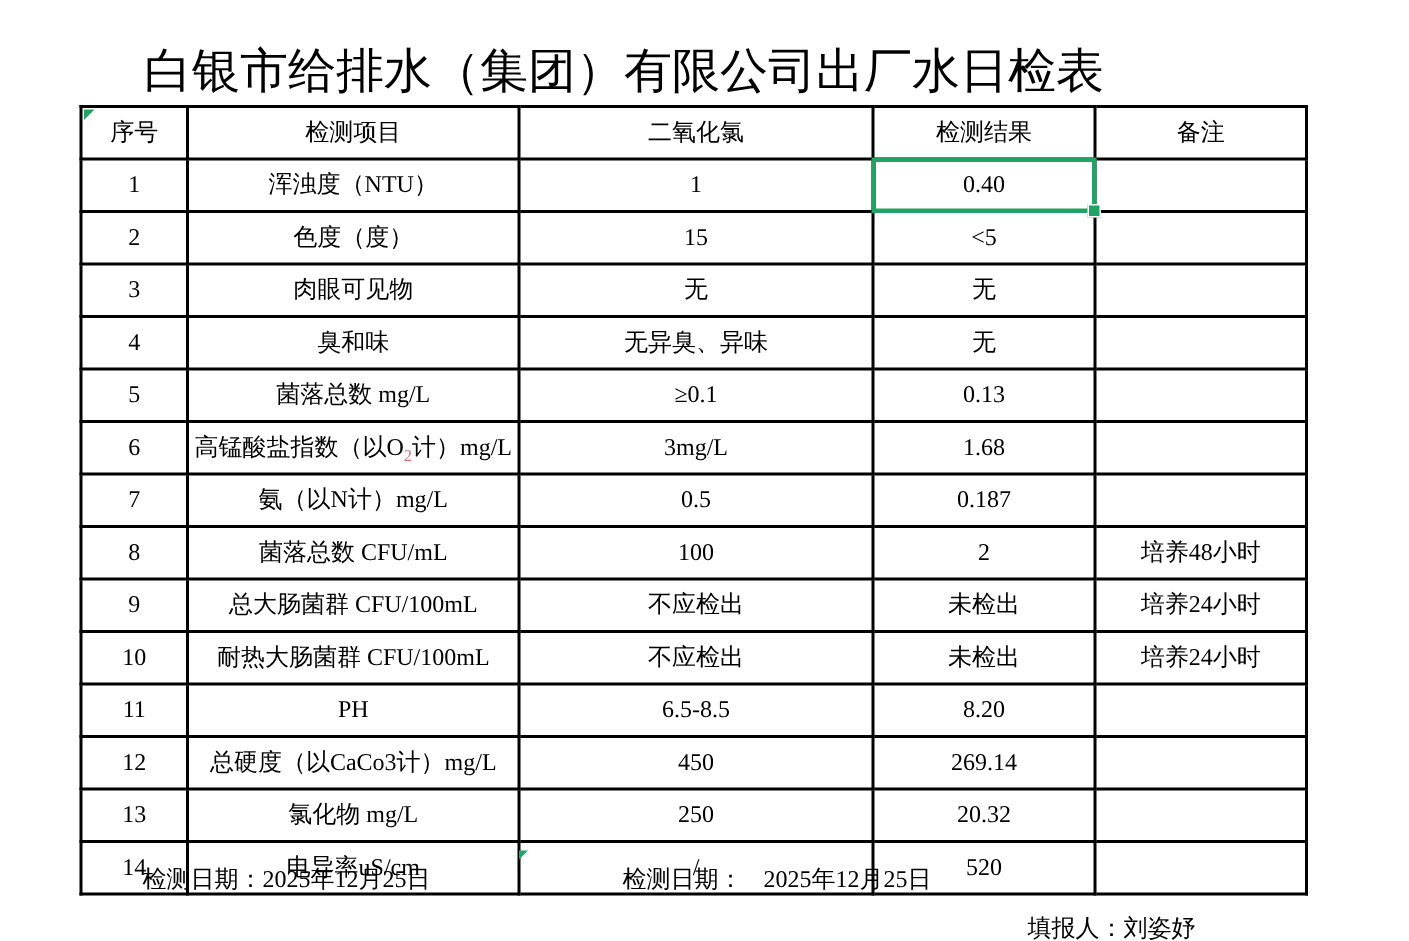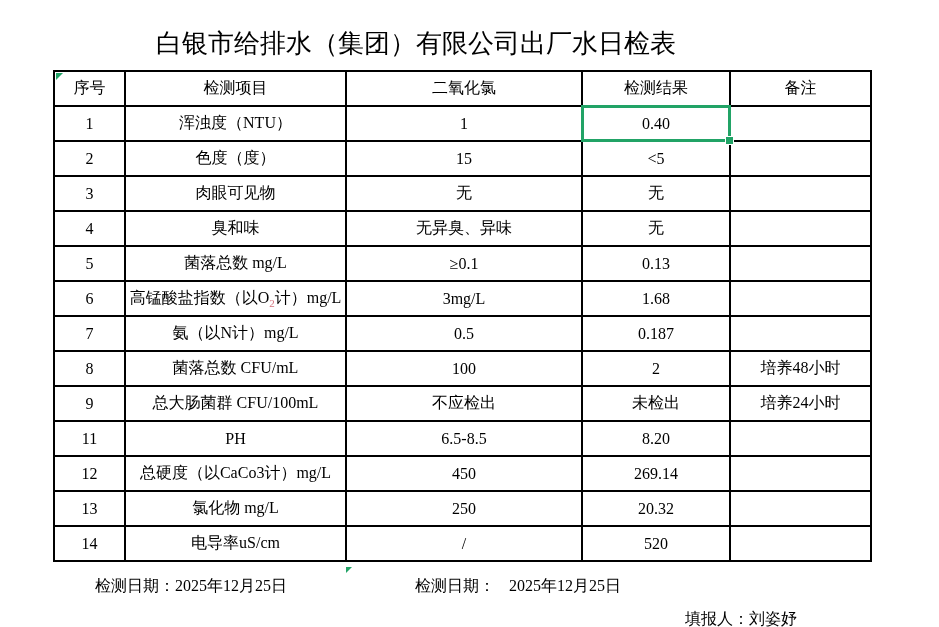--- a/index.html
+++ b/index.html
@@ -4,21 +4,21 @@
 <style>
   html, body { margin:0; padding:0; }
   body {
     width:939px; height:627px; background:#ffffff; color:#000;
     font-family:"Liberation Serif","DejaVu Serif",serif;
     position:relative; overflow:hidden;
     --sel-green:#21a366; --sub-red:#d4737d;
   }
   .title {
     position:absolute; top:26px; left:0; width:832px;
-    text-align:center; font-size:26px; font-weight:400; margin:0;
+    text-align:center; font-size:32px; font-weight:400; margin:0;
     white-space:nowrap;
   }
   table.grid {
     position:absolute; left:53px; top:70px; width:817px;
     border-collapse:collapse; table-layout:fixed;
   }
   .grid th, .grid td {
     border:2px solid #000; height:33px; padding:0 2px;
     text-align:center; vertical-align:middle;
     font-size:16px; font-weight:400; position:relative;
@@ -131,20 +131,27 @@
         <td>培养48小时</td>
       </tr>
       <tr>
         <td>9</td>
         <td>总大肠菌群 CFU/100mL</td>
         <td>不应检出</td>
         <td>未检出</td>
         <td>培养24小时</td>
       </tr>
       <tr>
+        <td>10</td>
+        <td>耐热大肠菌群 CFU/100mL</td>
+        <td>不应检出</td>
+        <td>未检出</td>
+        <td>培养24小时</td>
+      </tr>
+      <tr>
         <td>11</td>
         <td>PH</td>
         <td>6.5-8.5</td>
         <td>8.20</td>
         <td></td>
       </tr>
       <tr>
         <td>12</td>
         <td>总硬度（以CaCo3计）mg/L</td>
         <td>450</td>

